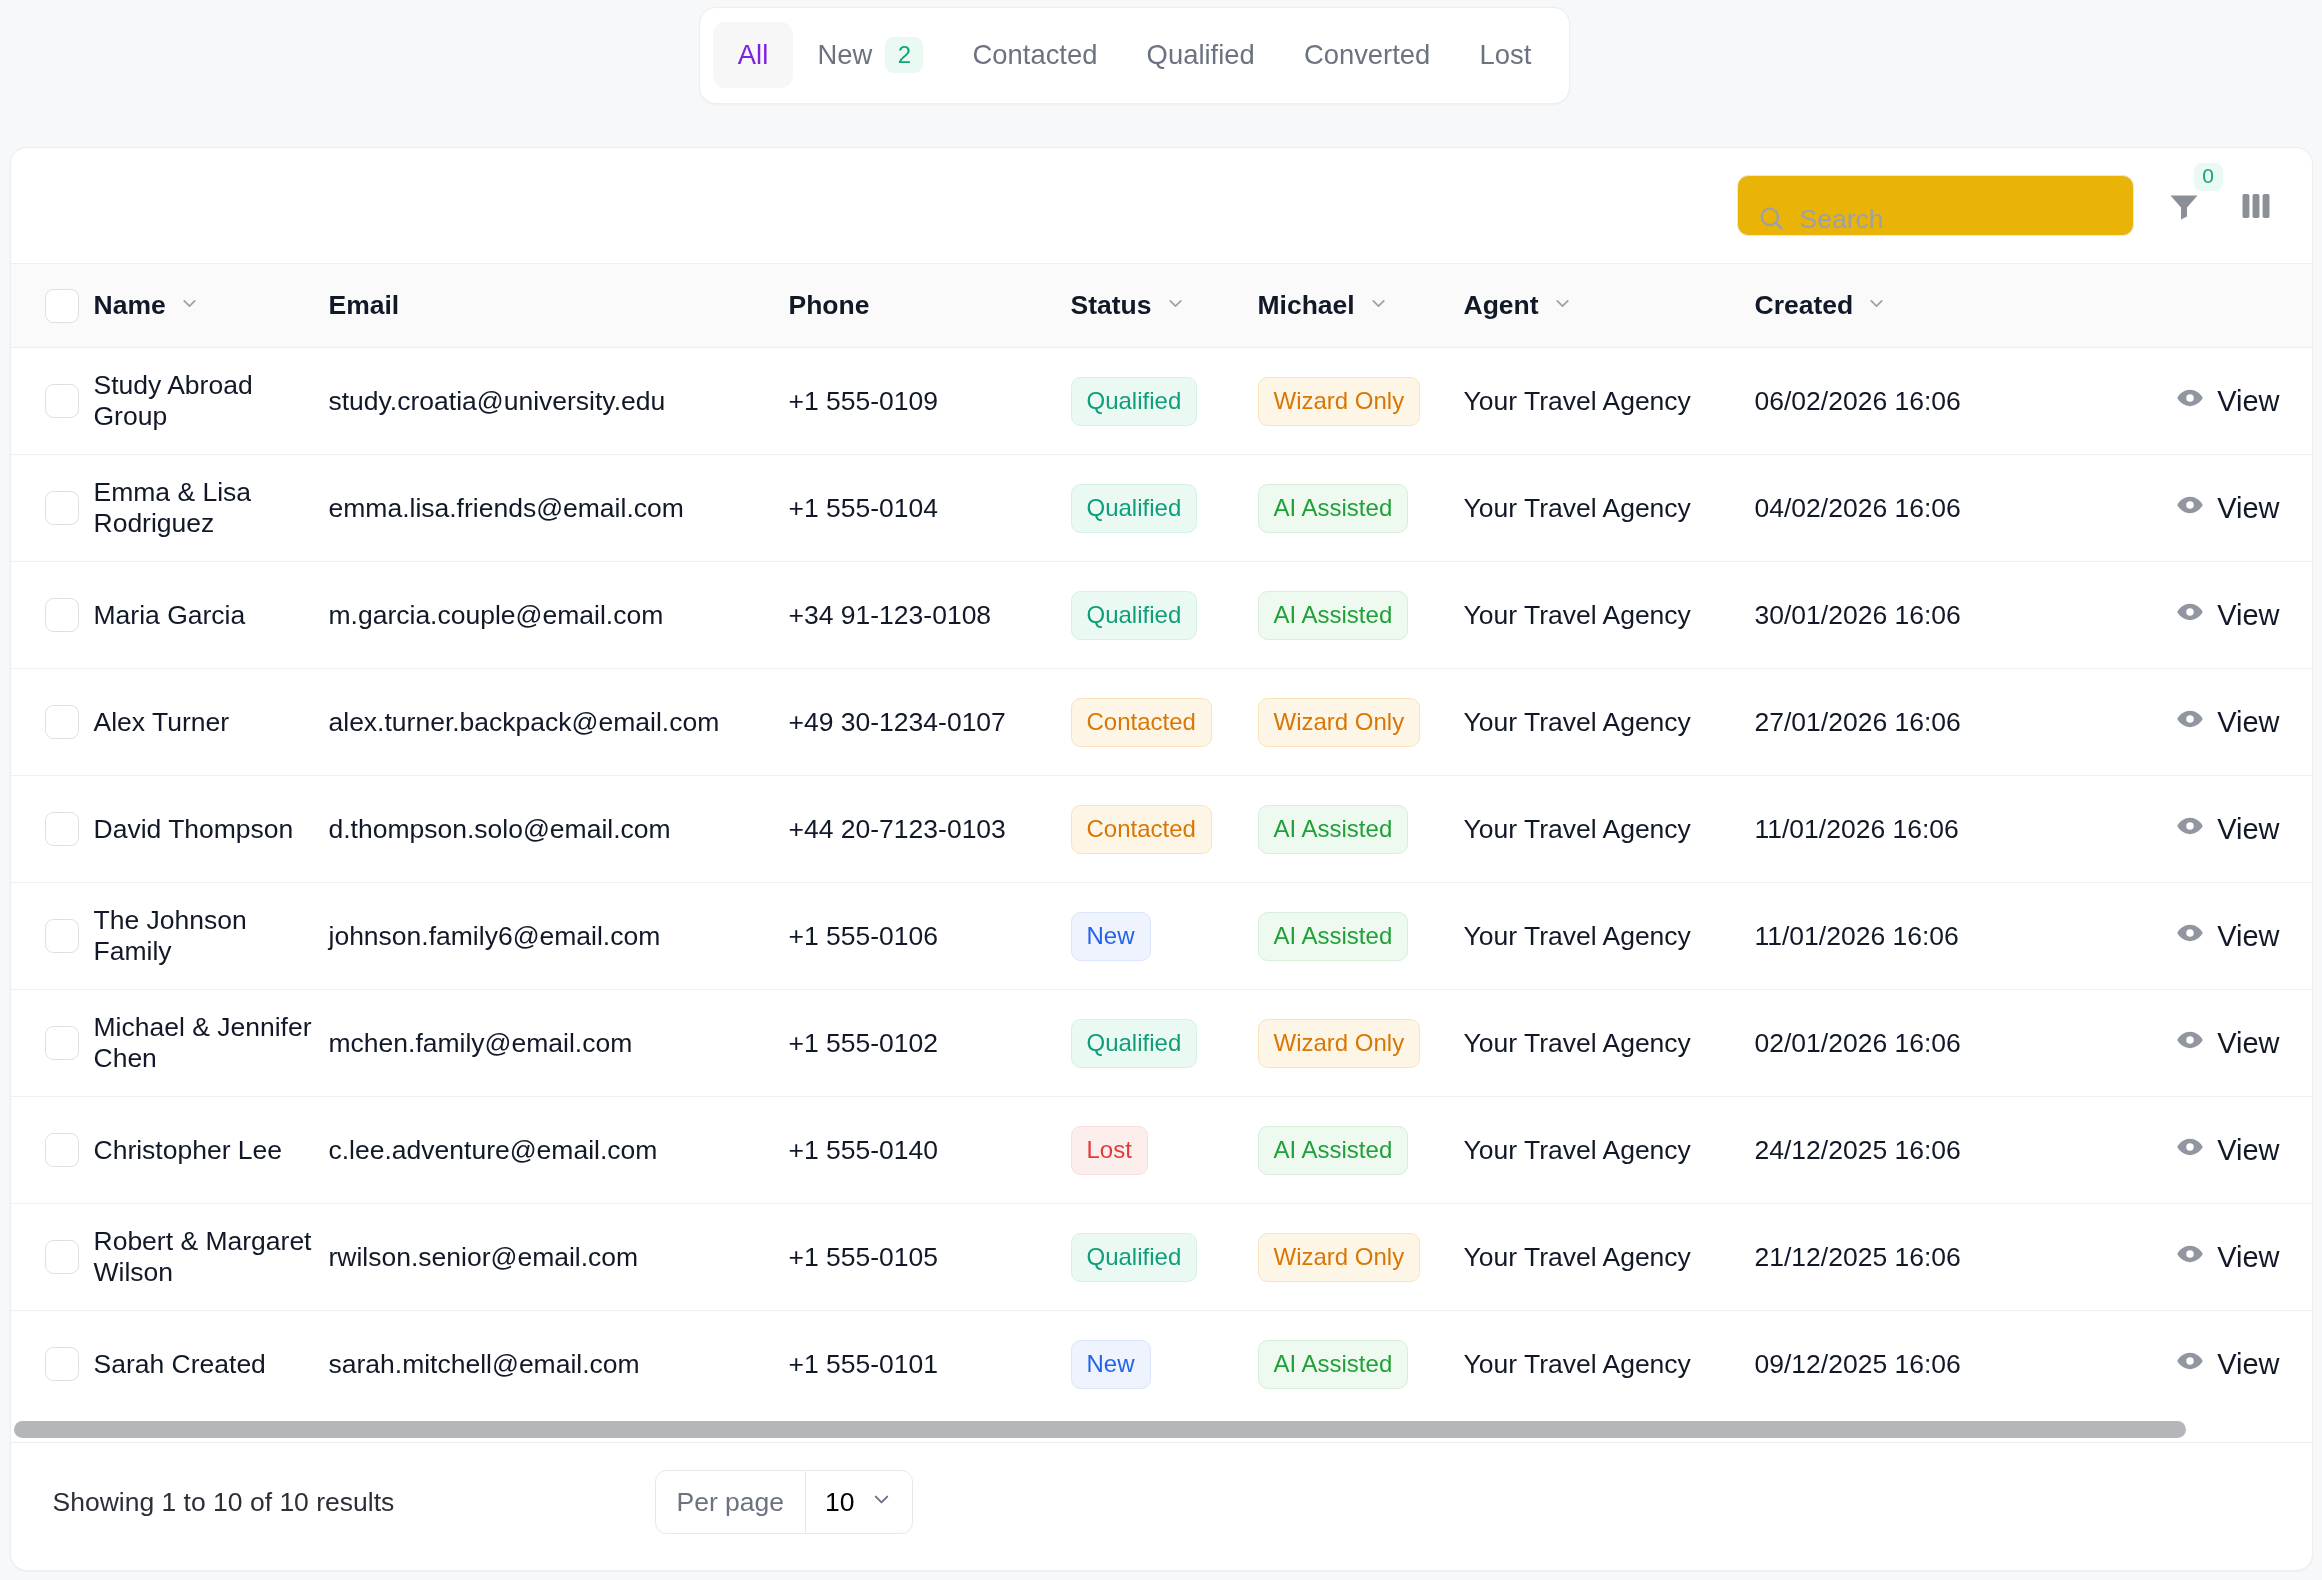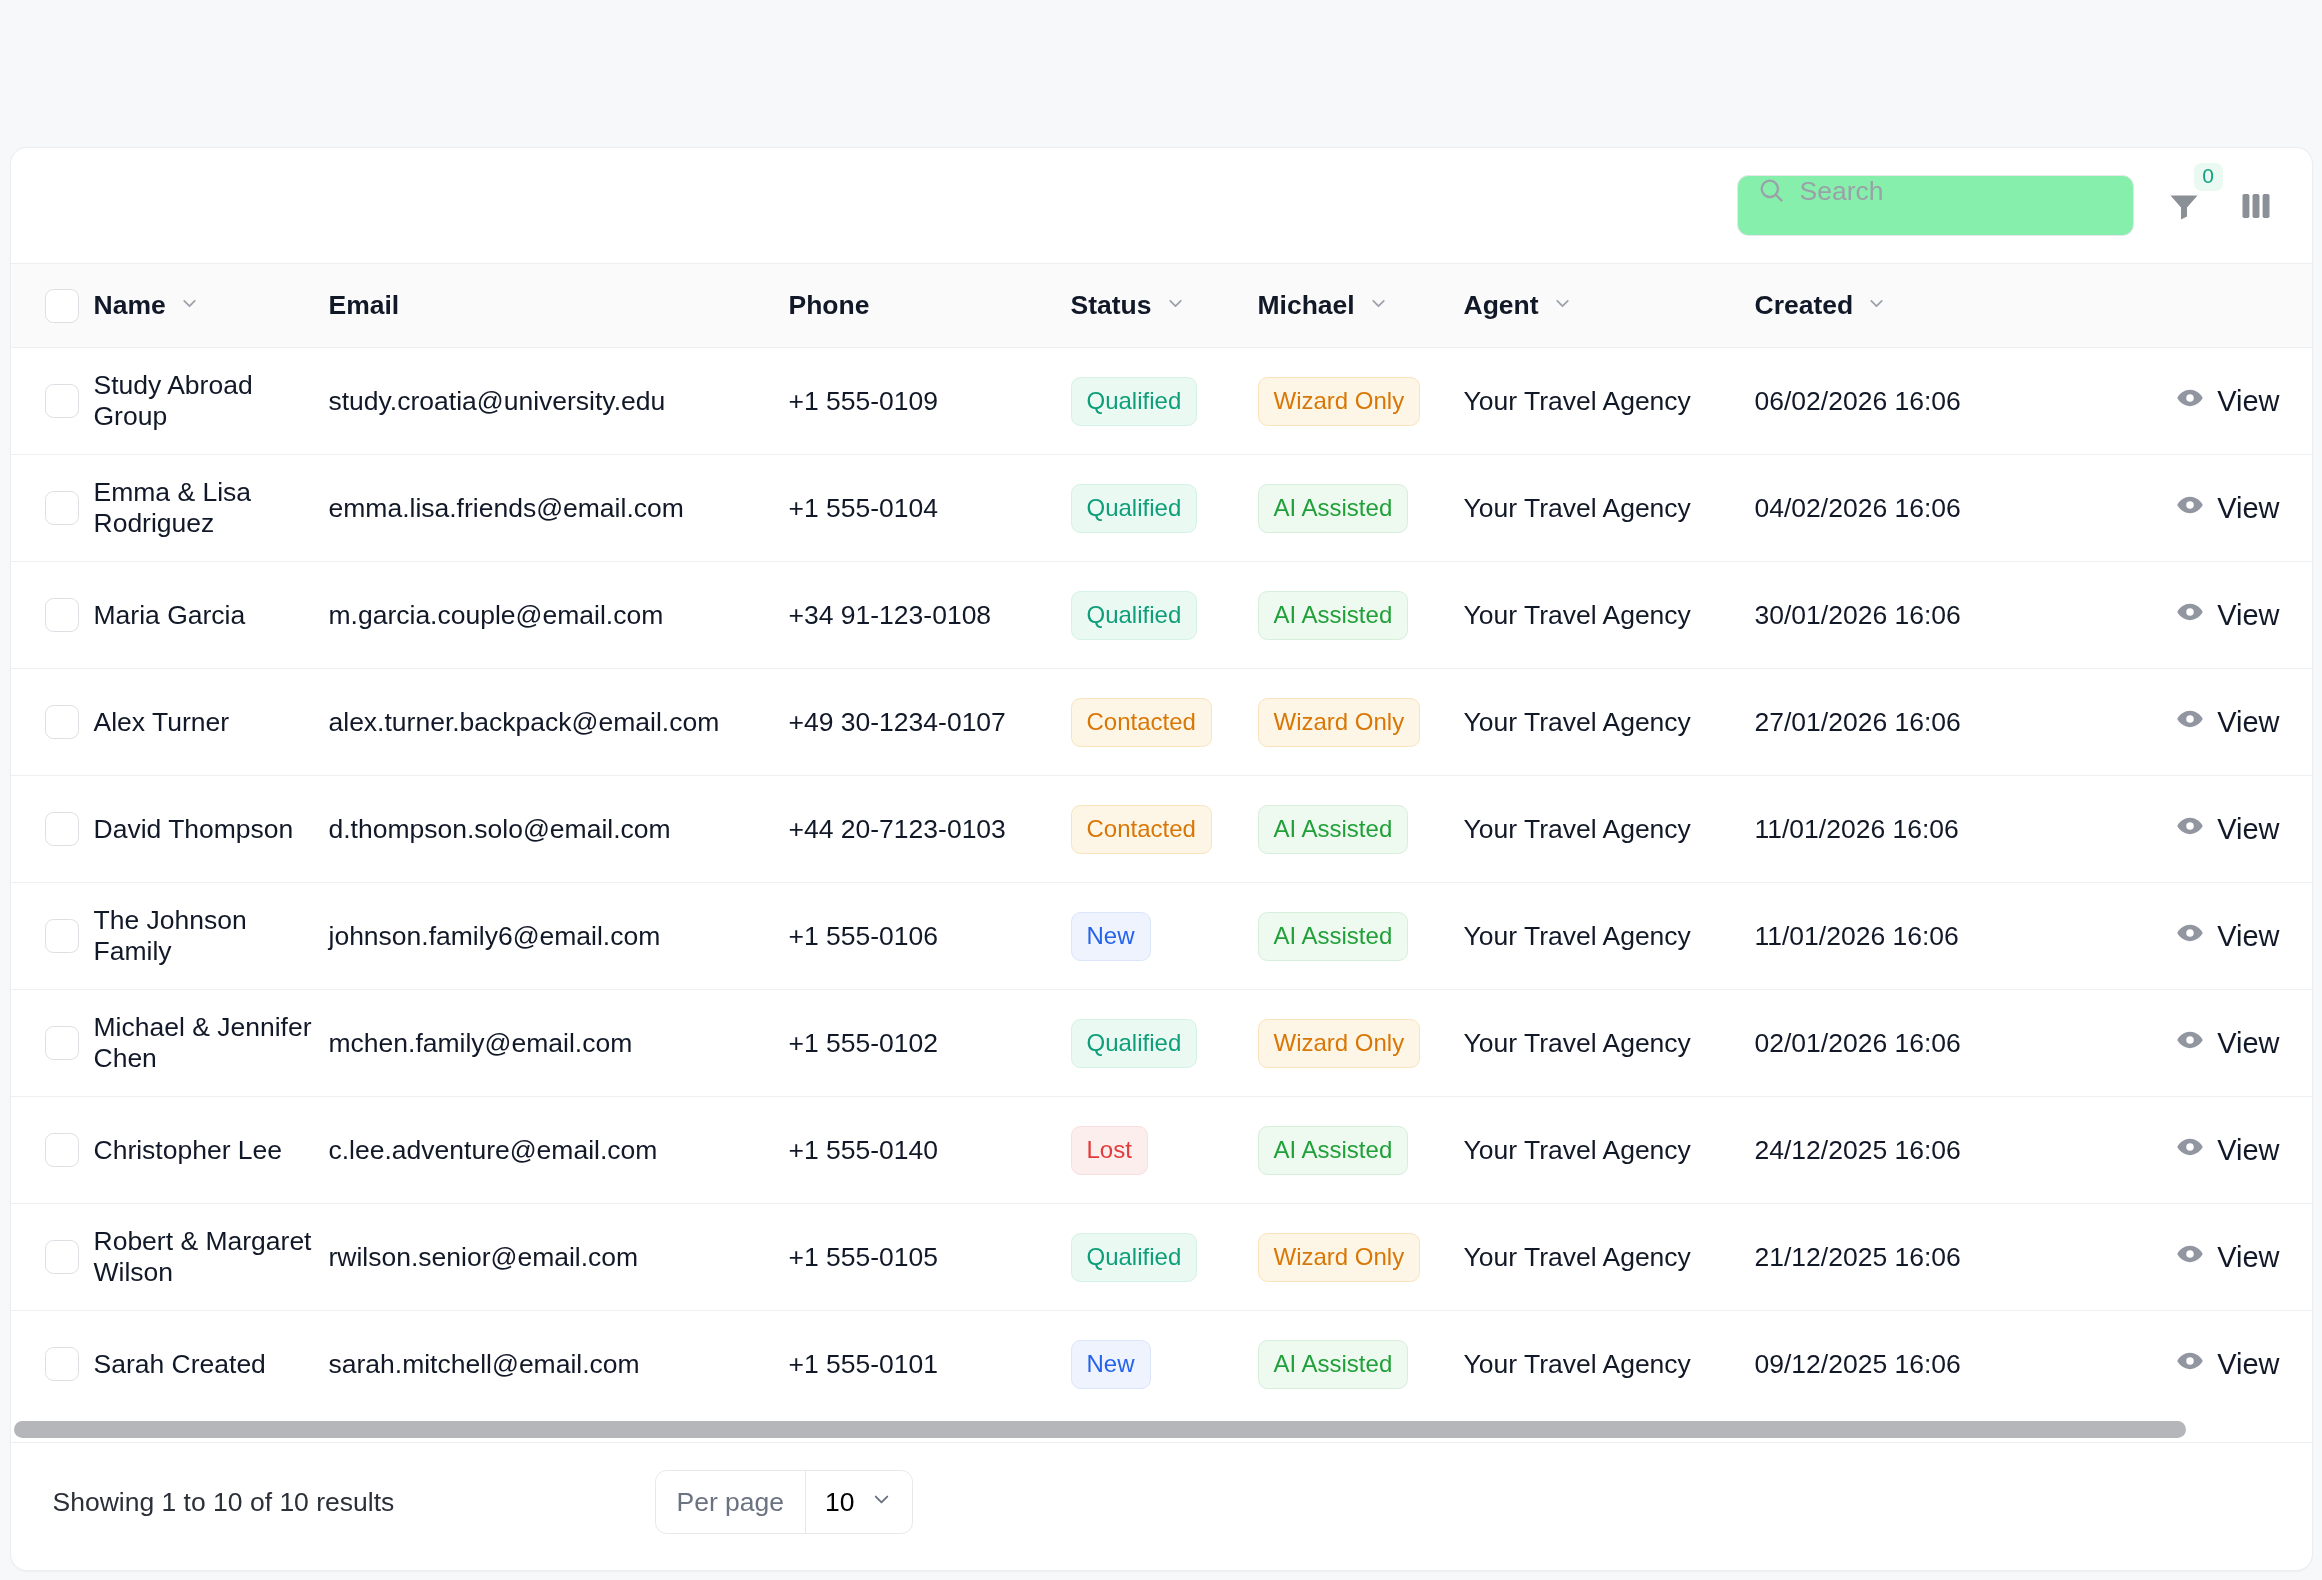--- a/index.html
+++ b/index.html
@@ -53,22 +53,22 @@
   
   .toolbar {
     height: 116px;
     display: flex; align-items: center; justify-content: flex-end;
     padding: 0 34px 0 0;
     border-bottom: 0.9px solid #eceef0;
   }
   .search-box {
     width: 397px; height: 61px;
     border: 0.9px solid #e6e8eb; border-radius: 11.4px;
-    display: flex; align-items: flex-start; gap: 15px;
-    padding: 0 19px; background: #86efac;
+    display: flex; align-items: flex-end; gap: 15px;
+    padding: 0 19px; background: #eab308;
   }
   .search-box input {
     border: none; outline: none; background: transparent;
     font-family: "Liberation Sans", sans-serif;
     font-size: 26.5px; color: #111827; width: 100%;
   }
   .search-box input::placeholder { color: #9ba1a8; }
 
   .icon-btn {
     position: relative; margin-left: 28px;
@@ -175,20 +175,43 @@
     font-size: 26.5px; color: #000000; cursor: pointer;
   }
 
   .chev { display: inline-block; }
 </style>
 </head>
 <body>
 
 <div class="page">
 
+  <div class="tabbar-wrap">
+    <div id="tabs-host" style="display:flex;align-items:center;">
+        <div class="tab active">
+          <span>All</span>
+        </div>
+        <div class="tab">
+          <span>New</span>
+          <span class="tab-badge">2</span>
+        </div>
+        <div class="tab">
+          <span>Contacted</span>
+        </div>
+        <div class="tab">
+          <span>Qualified</span>
+        </div>
+        <div class="tab">
+          <span>Converted</span>
+        </div>
+        <div class="tab">
+          <span>Lost</span>
+        </div>
+      </div>
+  </div>
 
   <div class="card">
 
     <div class="toolbar">
       <div class="search-box">
         <span>
           <svg width="28" height="28" viewBox="0 0 24 24" fill="none" stroke="#9ba1a8" stroke-width="2" stroke-linecap="round">
             <circle cx="11" cy="11" r="7"></circle>
               <line x1="16.5" y1="16.5" x2="21" y2="21"></line>
           </svg>

